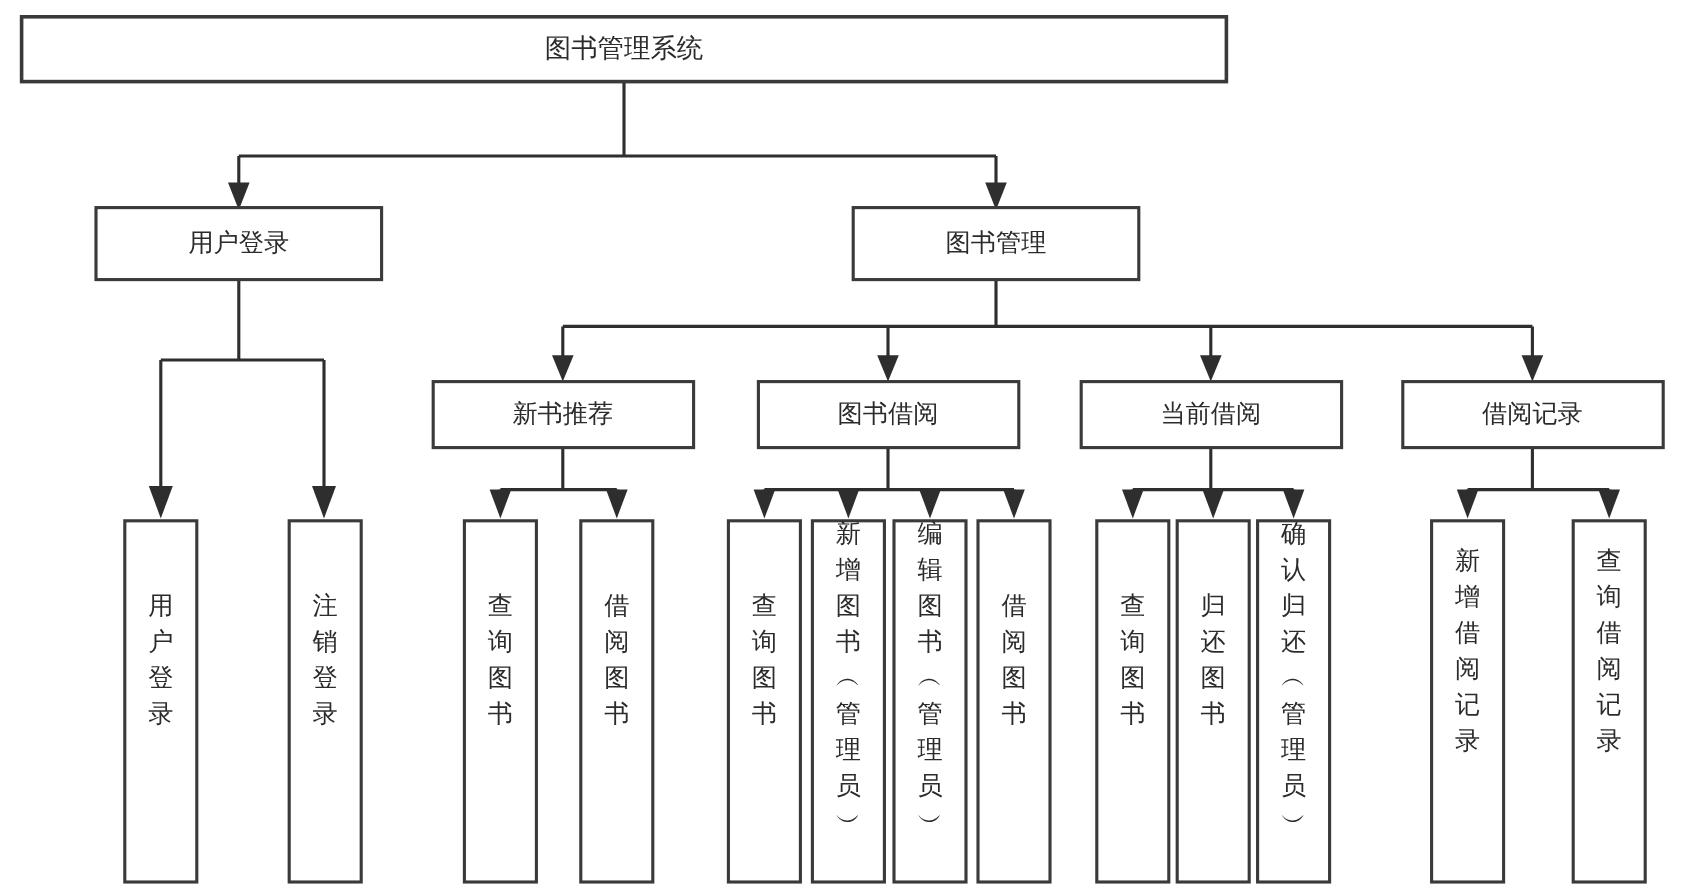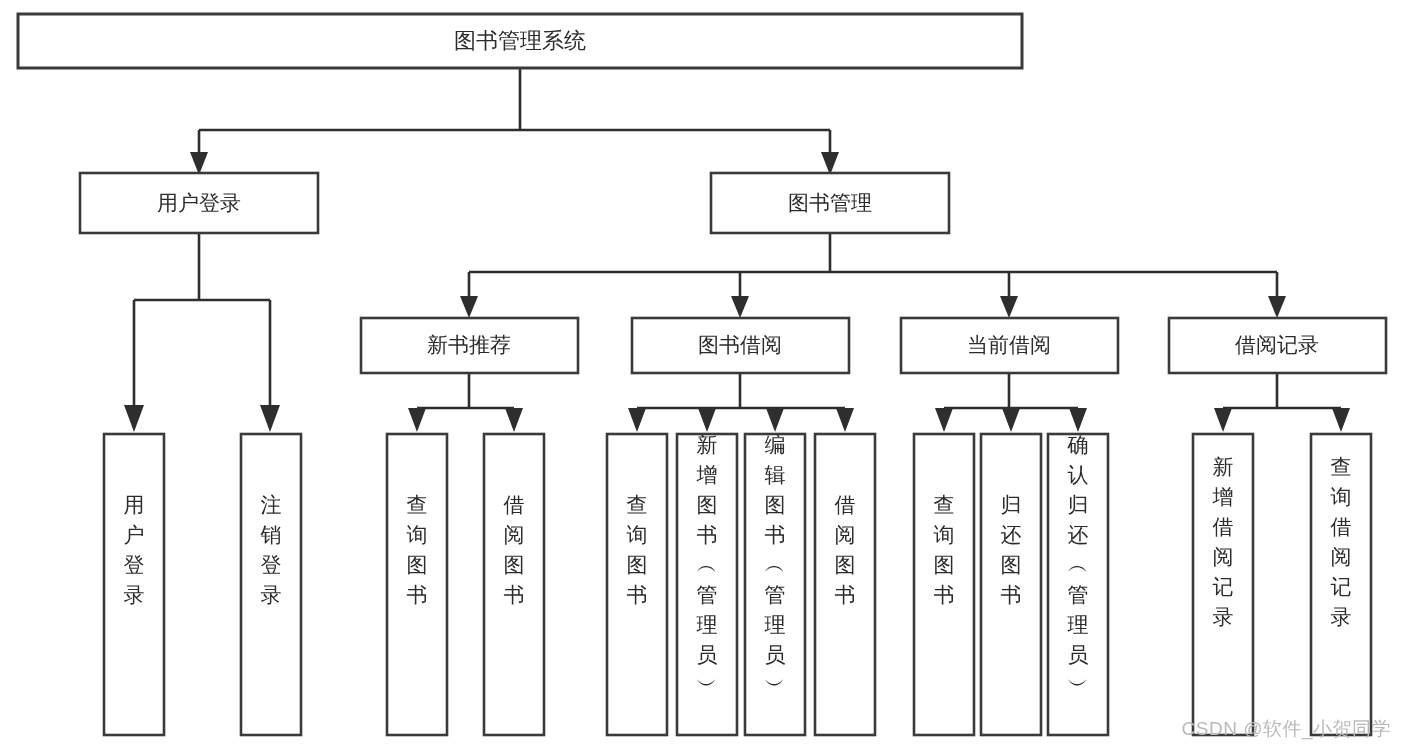--- a/index.html
+++ b/index.html
@@ -197,14 +197,13 @@
     <g>
       <rect class="node-box" x="1193" y="434" width="60" height="301"></rect>
       <text class="leaf-label" x="1223" y="474"><tspan x="1223" dy="0">新</tspan><tspan x="1223" dy="30">增</tspan><tspan x="1223" dy="30">借</tspan><tspan x="1223" dy="30">阅</tspan><tspan x="1223" dy="30">记</tspan><tspan x="1223" dy="30">录</tspan></text>
     </g>
     <g>
       <rect class="node-box" x="1311" y="434" width="60" height="301"></rect>
       <text class="leaf-label" x="1341" y="474"><tspan x="1341" dy="0">查</tspan><tspan x="1341" dy="30">询</tspan><tspan x="1341" dy="30">借</tspan><tspan x="1341" dy="30">阅</tspan><tspan x="1341" dy="30">记</tspan><tspan x="1341" dy="30">录</tspan></text>
     </g>
   </svg>
 
-  <div class="watermark">CSDN @软件_小贺同学</div>
 </div>
 
 </body></html>

